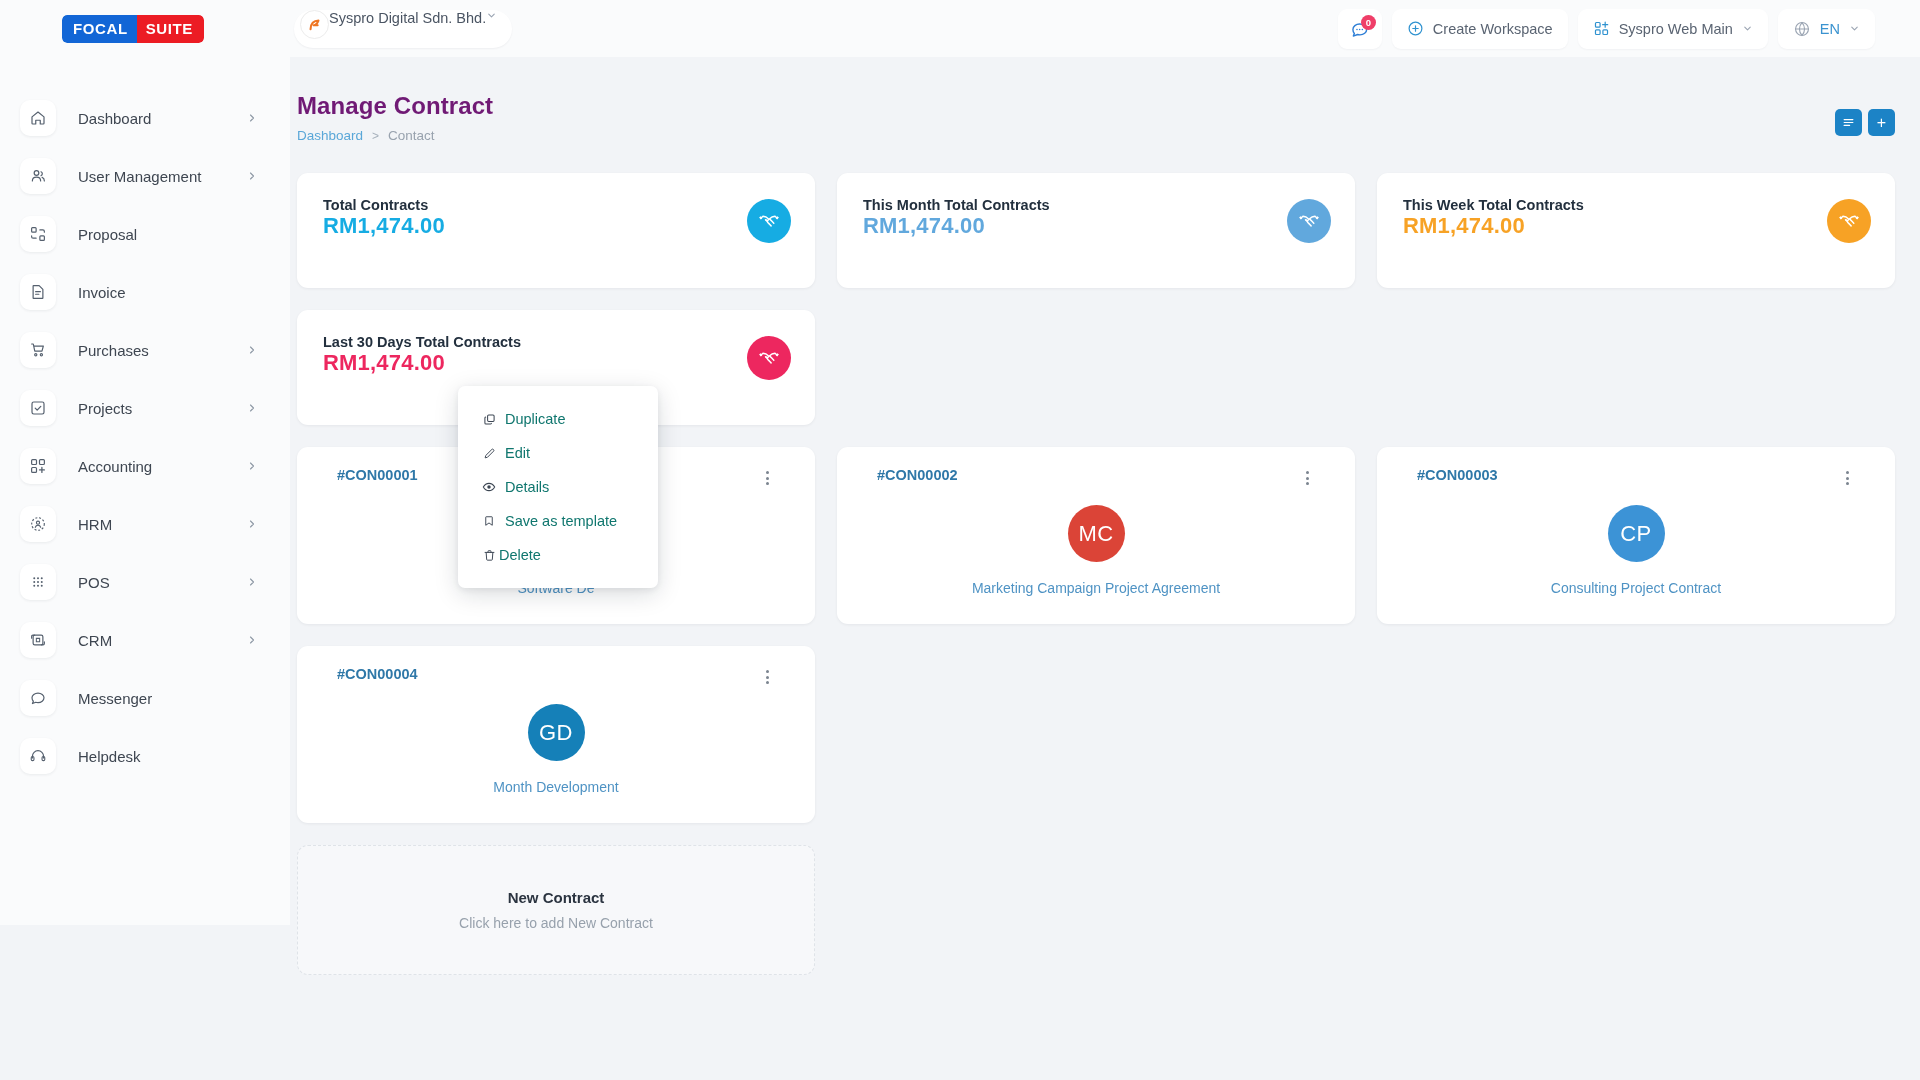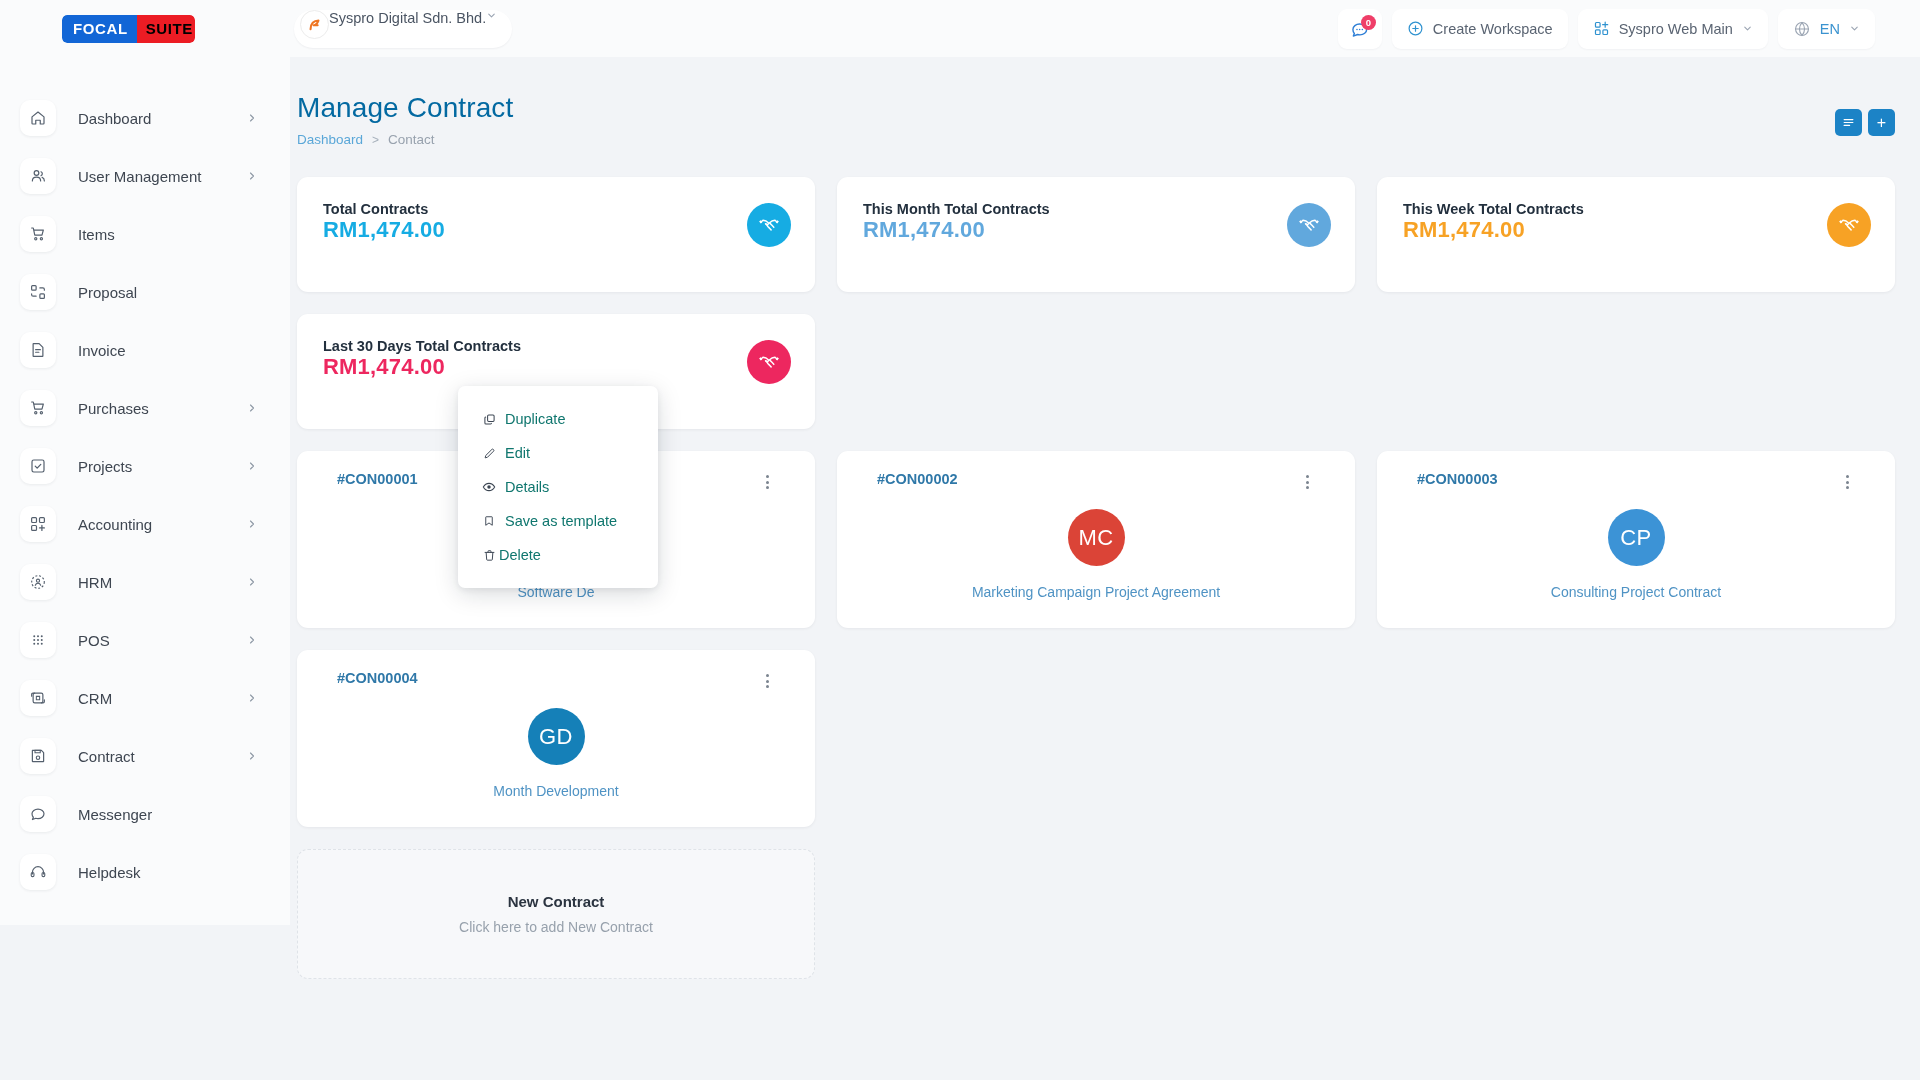--- a/index.html
+++ b/index.html
@@ -16,21 +16,21 @@
     position: absolute; top: 0; left: 0; width: 1920px; height: 57px;
     background: #fafbfc;
     display: flex; align-items: center;
   }
   .brand-zone { width: 290px; height: 57px; display: flex; align-items: center; padding-left: 62px; }
   .logo {
     display: inline-flex; align-items: stretch; border-radius: 5px; overflow: hidden;
     font-size: 15px; font-weight: bold; letter-spacing: .6px; line-height: 1;
   }
   .logo .l-focal { background: #1266d6; color: #fff; padding: 6px 9px 7px 11px; border-radius: 5px 0 0 5px; }
-  .logo .l-suite { background: #ec1c24; color: #000000; padding: 6px 2px 7px 9px; border-radius: 0 5px 5px 0; text-align: center; }
+  .logo .l-suite { background: #ec1c24; color: #ffffff; padding: 6px 11px 7px 9px; border-radius: 0 5px 5px 0; text-align: center; }
 
   .ws-select {
     display: flex; align-items: flex-start; 
     background: #fff; border-radius: 23px; height: 38px;
     padding: 0 15px 0 6px; margin-left: 4px;
     box-shadow: 0 1px 2px rgba(16,24,40,.05);
     cursor: pointer;
   }
   .ws-avatar {
     width: 29px; height: 29px; border-radius: 50%;
@@ -71,21 +71,21 @@
     box-shadow: 0 1px 3px rgba(16,24,40,.07);
     display: flex; align-items: center; justify-content: center; flex: 0 0 auto;
     color: #55606e;
   }
   .nav-label { margin-left: 22px; font-size: 15px; color: #3e4651; font-weight: 500; }
   .nav-arrow { margin-left: auto; color: #8d97a4; display: flex; align-items: center; }
 
   
   .main { position: absolute; top: 57px; left: 290px; width: 1630px; height: 868px; background: #f2f4f7; }
   .page-head { padding: 35px 50px 0 7px; position: relative; }
-  .page-title { font-size: 28px; font-weight: normal; color: #0369a1; letter-spacing: .1px; }
+  .page-title { font-size: 24px; font-weight: bold; color: #701a75; letter-spacing: .1px; }
   .crumbs { margin-top: 8px; font-size: 13.5px; display: flex; align-items: center; gap: 9px; }
   .crumb-link { color: #5aa7d8; cursor: pointer; }
   .crumb-sep { color: #a6b0bb; font-size: 12px; }
   .crumb-cur { color: #98a2ae; }
 
   .head-actions { position: absolute; right: 25px; top: 52px; display: flex; gap: 6px; }
   .sq-btn {
     width: 27px; height: 27px; border-radius: 5px; background: #1c83c6; color: #fff;
     display: flex; align-items: center; justify-content: center; cursor: pointer;
     font-size: 16px; line-height: 1;
@@ -263,30 +263,20 @@
           </svg>
       </span>
       <span class="nav-label">User Management</span>
       <span class="nav-arrow">
           <svg width="12" height="12" viewBox="0 0 24 24" fill="none">
             <path d="M9 6l6 6-6 6" stroke="currentColor" stroke-width="2.2" stroke-linecap="round" stroke-linejoin="round"></path>
           </svg>
         </span>
     </div>
 
-    <div class="nav-item">
-      <span class="nav-ico">
-        <svg width="18" height="18" viewBox="0 0 24 24" fill="none">
-            <path d="M3.5 4h2.2l2 9.4h9.6l1.8-6.6H7" stroke="currentColor" stroke-width="1.6" stroke-linecap="round" stroke-linejoin="round"></path>
-            <circle cx="9" cy="18.3" r="1.5" stroke="currentColor" stroke-width="1.5"></circle>
-            <circle cx="16.5" cy="18.3" r="1.5" stroke="currentColor" stroke-width="1.5"></circle>
-          </svg>
-      </span>
-      <span class="nav-label">Items</span>
-    </div>
 
     <div class="nav-item">
       <span class="nav-ico">
         <svg width="18" height="18" viewBox="0 0 24 24" fill="none">
             <rect x="3.5" y="3.5" width="6" height="6" rx="1.2" stroke="currentColor" stroke-width="1.6"></rect>
             <rect x="14.5" y="14.5" width="6" height="6" rx="1.2" stroke="currentColor" stroke-width="1.6"></rect>
             <path d="M14.5 6.5h4a2 2 0 012 2v1M9.5 17.5h-4a2 2 0 01-2-2v-1" stroke="currentColor" stroke-width="1.6" stroke-linecap="round"></path>
           </svg>
       </span>
       <span class="nav-label">Proposal</span>
@@ -397,35 +387,20 @@
           </svg>
       </span>
       <span class="nav-label">CRM</span>
       <span class="nav-arrow">
           <svg width="12" height="12" viewBox="0 0 24 24" fill="none">
             <path d="M9 6l6 6-6 6" stroke="currentColor" stroke-width="2.2" stroke-linecap="round" stroke-linejoin="round"></path>
           </svg>
         </span>
     </div>
 
-    <div class="nav-item">
-      <span class="nav-ico">
-        <svg width="18" height="18" viewBox="0 0 24 24" fill="none">
-            <path d="M4.5 4.5h12L19.5 7.5V19a.5.5 0 01-.5.5H5a.5.5 0 01-.5-.5V5a.5.5 0 01.5-.5z" stroke="currentColor" stroke-width="1.6" stroke-linejoin="round"></path>
-            <path d="M8 4.5h7v3.2H8z" stroke="currentColor" stroke-width="1.4"></path>
-            <circle cx="12" cy="14.3" r="2.3" stroke="currentColor" stroke-width="1.5"></circle>
-          </svg>
-      </span>
-      <span class="nav-label">Contract</span>
-      <span class="nav-arrow">
-          <svg width="12" height="12" viewBox="0 0 24 24" fill="none">
-            <path d="M9 6l6 6-6 6" stroke="currentColor" stroke-width="2.2" stroke-linecap="round" stroke-linejoin="round"></path>
-          </svg>
-        </span>
-    </div>
 
     <div class="nav-item">
       <span class="nav-ico">
         <svg width="18" height="18" viewBox="0 0 24 24" fill="none">
             <path d="M20 11.8c0 3.5-3.6 6.3-8 6.3-1 0-2-.15-2.9-.42L4.6 19.4l1.2-3.1C4.7 15.2 4 13.6 4 11.8 4 8.3 7.6 5.5 12 5.5s8 2.8 8 6.3z" stroke="currentColor" stroke-width="1.6" stroke-linejoin="round"></path>
           </svg>
       </span>
       <span class="nav-label">Messenger</span>
     </div>
 

